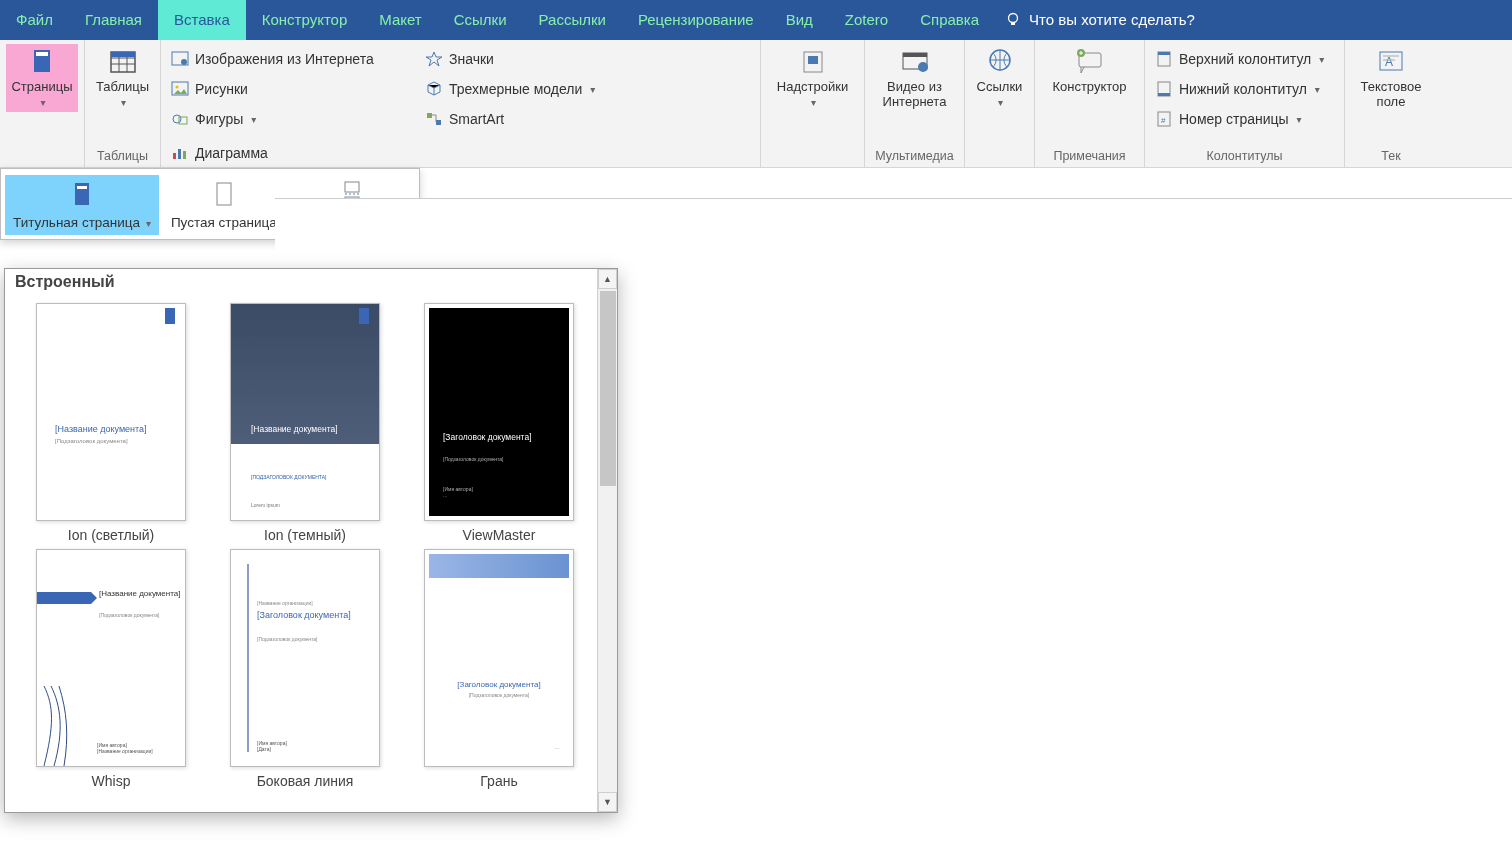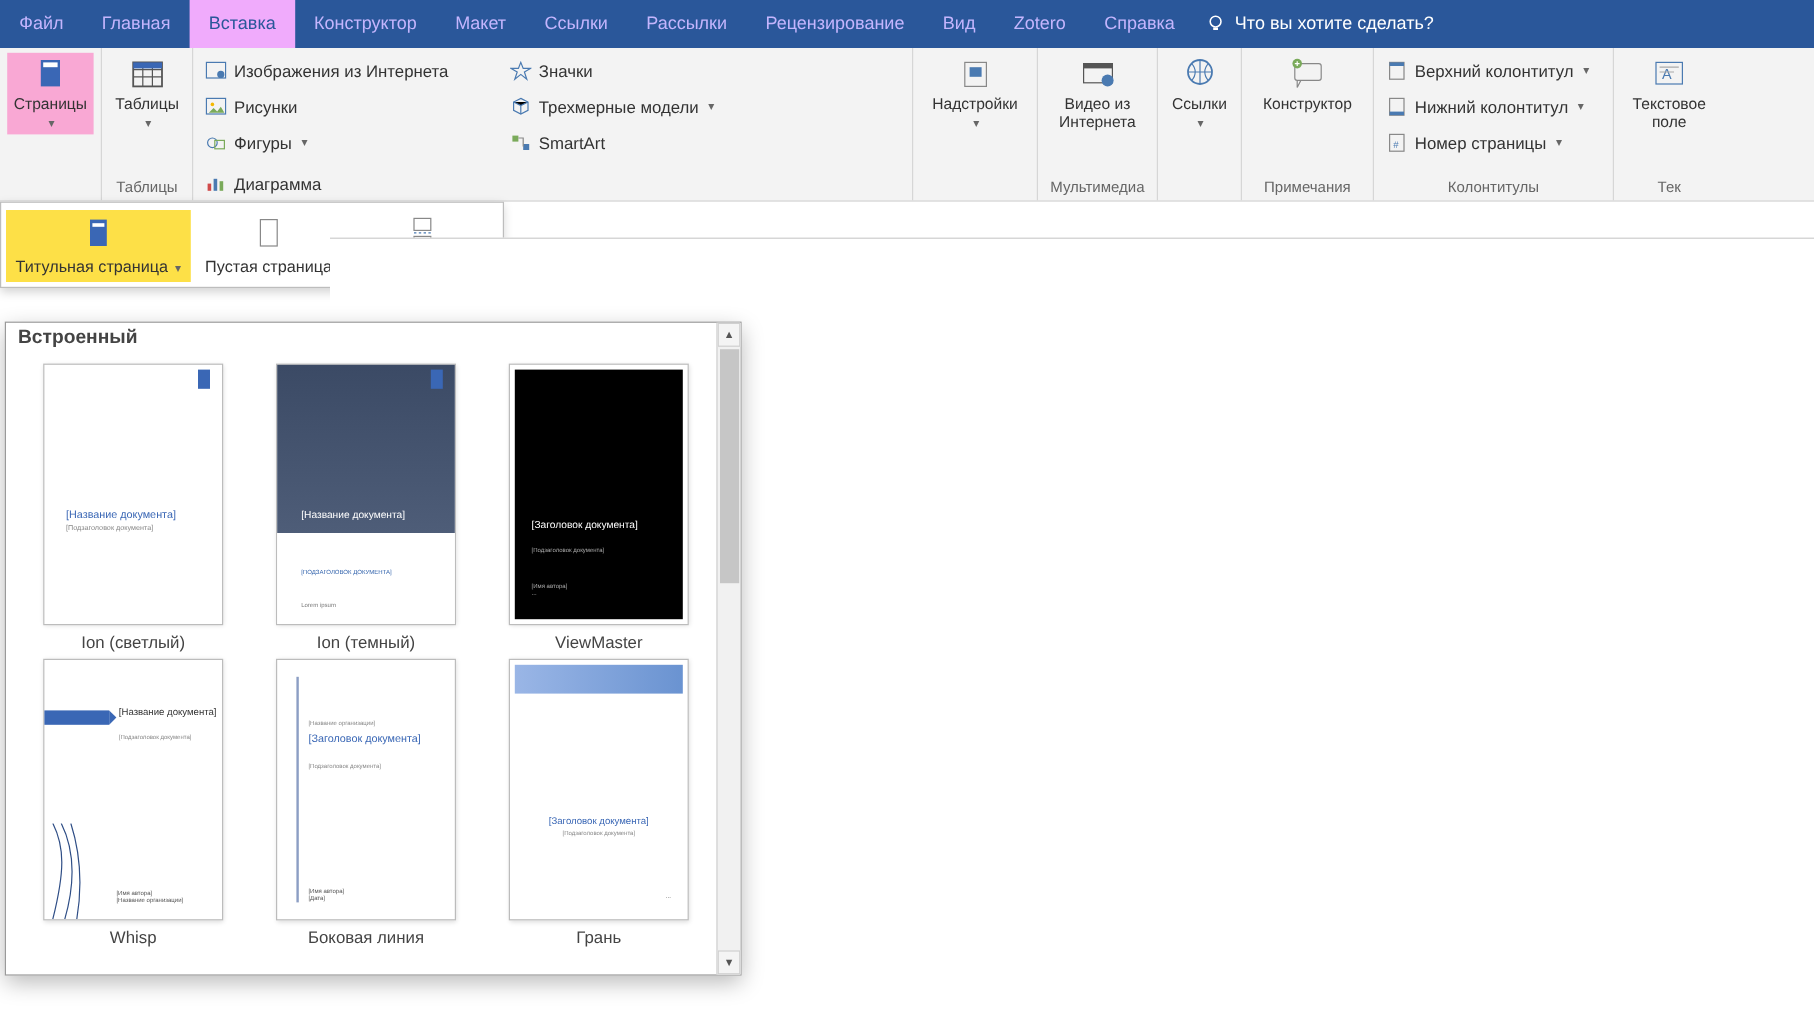--- a/index.html
+++ b/index.html
@@ -1,38 +1,38 @@
 <!DOCTYPE html>
 <html><head>
 <meta charset="utf-8">
 <style>
 * { margin: 0; padding: 0; box-sizing: border-box; font-family: 'Segoe UI', Tahoma, sans-serif; }
 body { background: #fff; width: 1512px; height: 851px; overflow: hidden; }
 
 .tabbar { display: flex; background: #2a579a; height: 40px; }
-.tab { padding: 0 16px; line-height: 40px; color: #c4b5fd; font-size: 15px; cursor: pointer; }
-.tab.active { background: #f0abfc; color: #2a579a; }
+.tab { padding: 0 16px; line-height: 40px; color: #86efac; font-size: 15px; cursor: pointer; }
+.tab.active { background: #5eead4; color: #2a579a; }
 .tell-me { color: #fff; font-size: 15px; line-height: 40px; padding: 0 10px; display: flex; align-items: center; gap: 8px; }
 .bulb-icon { width: 16px; height: 16px; }
 
 .ribbon { display: flex; background: #f3f3f3; border-bottom: 1px solid #d6d6d6; height: 128px; }
 .ribbon-group { border-right: 1px solid #d6d6d6; padding: 4px 6px 0 6px; display: flex; flex-direction: column; justify-content: space-between; }
 .ribbon-group-label { font-size: 12.5px; color: #666; text-align: center; padding: 2px 0 4px 0; }
 .ribbon-row { display: flex; gap: 4px; }
 .ribbon-col { display: flex; flex-direction: column; align-items: center; justify-content: flex-start; padding: 2px 6px; cursor: pointer; }
 .ribbon-col.highlight { background: #f9a8d4; }
 .ribbon-col-label { font-size: 13px; color: #333; text-align: center; line-height: 1.15; margin-top: 2px; }
 .big-icon { width: 32px; height: 32px; }
 .sm-icon { width: 18px; height: 18px; flex-shrink: 0; vertical-align: middle; }
 .ribbon-small-item { display: flex; align-items: center; font-size: 14px; color: #333; height: 30px; padding: 0 4px; gap: 6px; cursor: pointer; white-space: nowrap; }
 .dropdown-caret { margin-left: 2px; font-size: 10px; color: #666; }
 
 .pages-sub { position: absolute; left: 0; top: 168px; background: #fff; border: 1px solid #bdbdbd; padding: 6px 4px 4px 4px; display: flex; gap: 4px; box-shadow: 0 3px 8px rgba(0,0,0,0.18); }
 .sub-btn { display: flex; flex-direction: column; align-items: center; justify-content: flex-start; padding: 4px 8px; cursor: pointer; }
-.sub-btn.hl { background: #fde047; }
+.sub-btn.hl { background: #7dd3fc; }
 .sub-label { font-size: 13.5px; color: #333; text-align: center; line-height: 1.15; margin-top: 4px; }
 
 .gallery { position: absolute; left: 4px; top: 268px; width: 614px; height: 545px; background: #fff; border: 1px solid #9a9a9a; box-shadow: 0 6px 18px rgba(0,0,0,0.28); display: flex; }
 .gallery-main { flex: 1; overflow: hidden; }
 .gallery-scrollbar { width: 20px; background: #f1f1f1; border-left: 1px solid #d0d0d0; position: relative; }
 .scroll-btn { position: absolute; left: 0; width: 100%; height: 20px; background: #f4f4f4; border: 1px solid #cfcfcf; display: flex; align-items: center; justify-content: center; font-size: 9px; color: #555; cursor: pointer; }
 .scroll-thumb { position: absolute; left: 2px; width: 16px; background: #c6c6c6; top: 22px; height: 195px; }
 .gallery-header { font-size: 16px; font-weight: 600; color: #444; padding: 4px 10px; }
 .gallery-grid { display: grid; grid-template-columns: repeat(3, 180px); gap: 6px 14px; padding: 8px 16px; }
 .gallery-item { display: flex; flex-direction: column; align-items: center; gap: 6px; cursor: pointer; }

